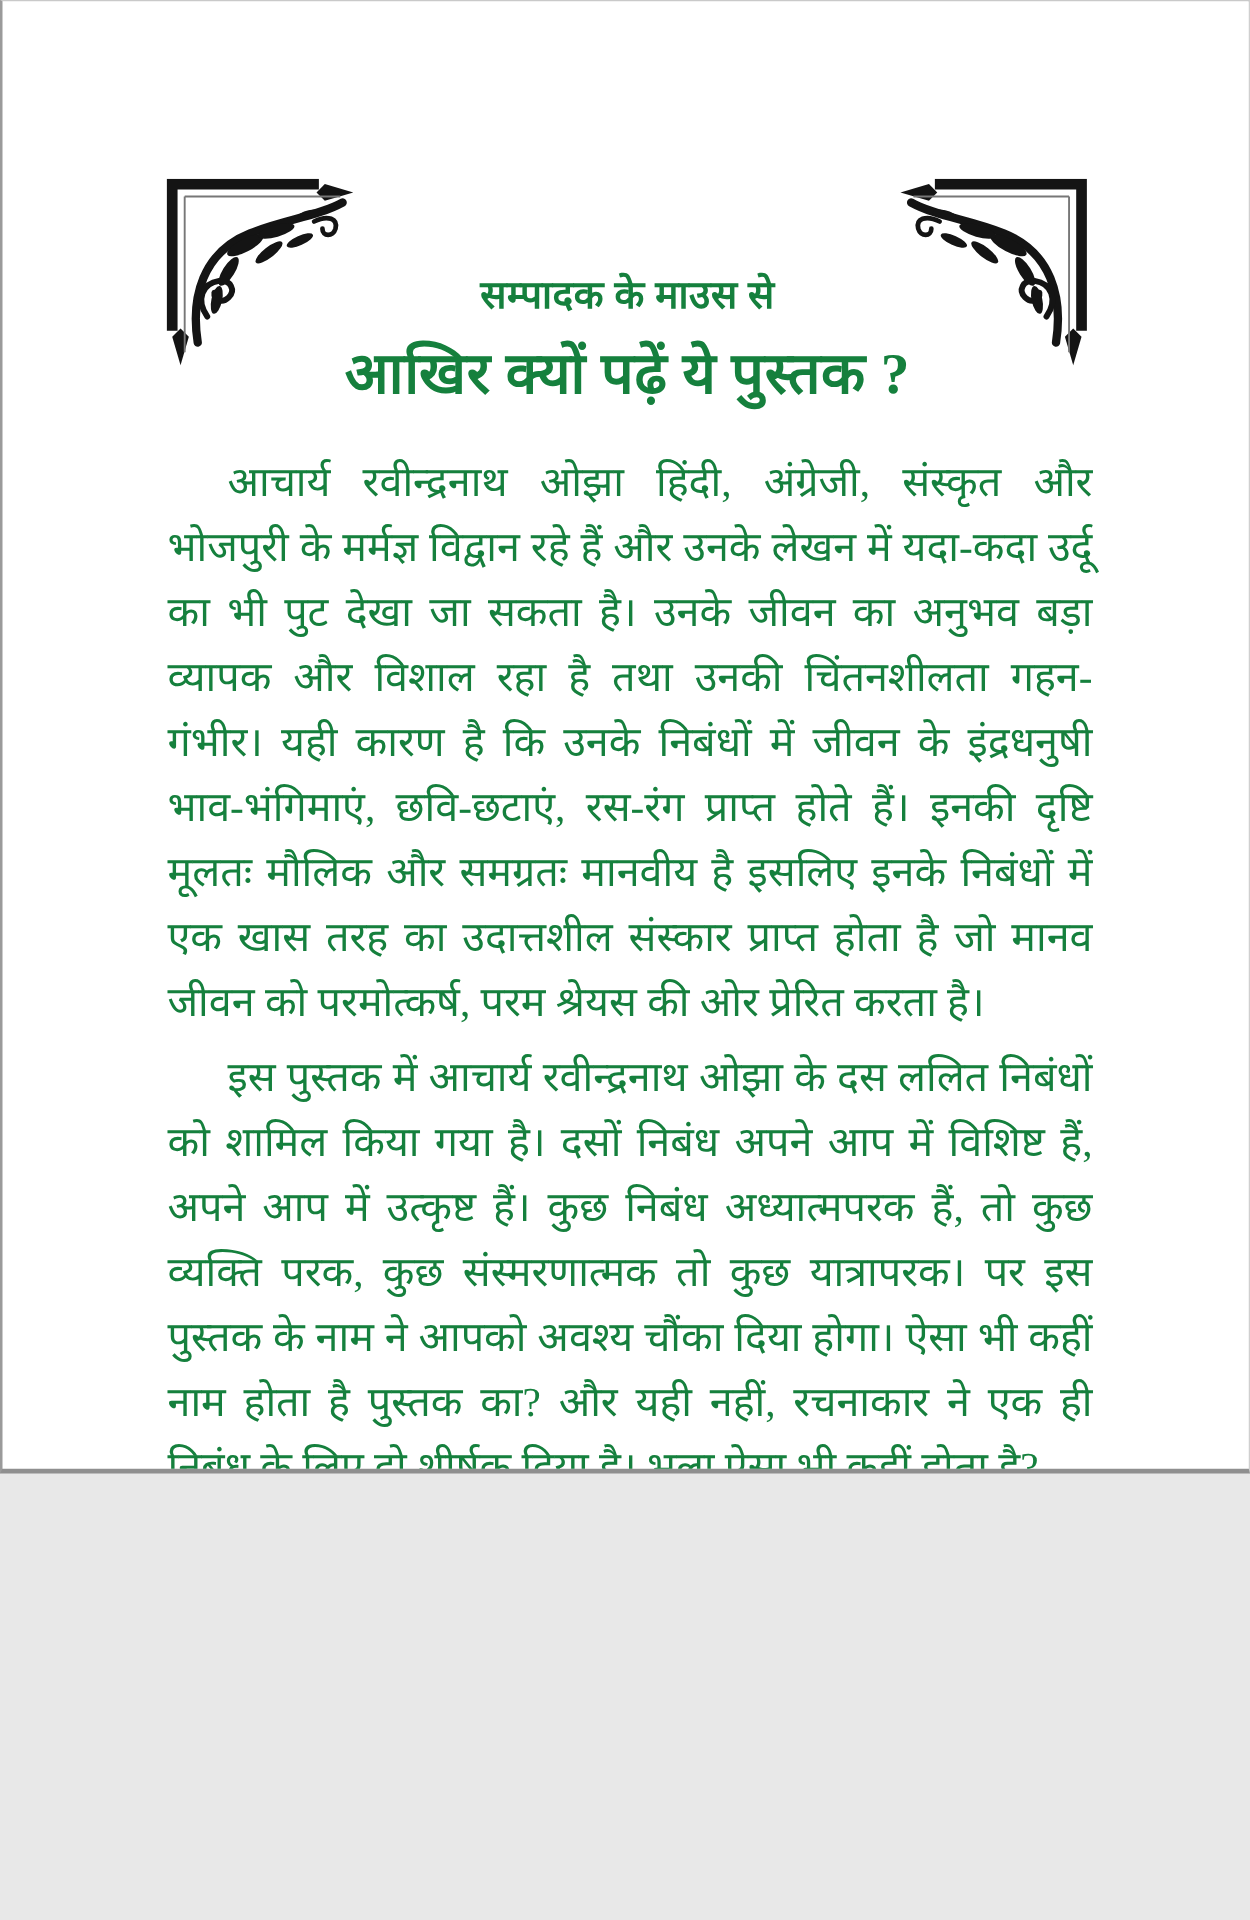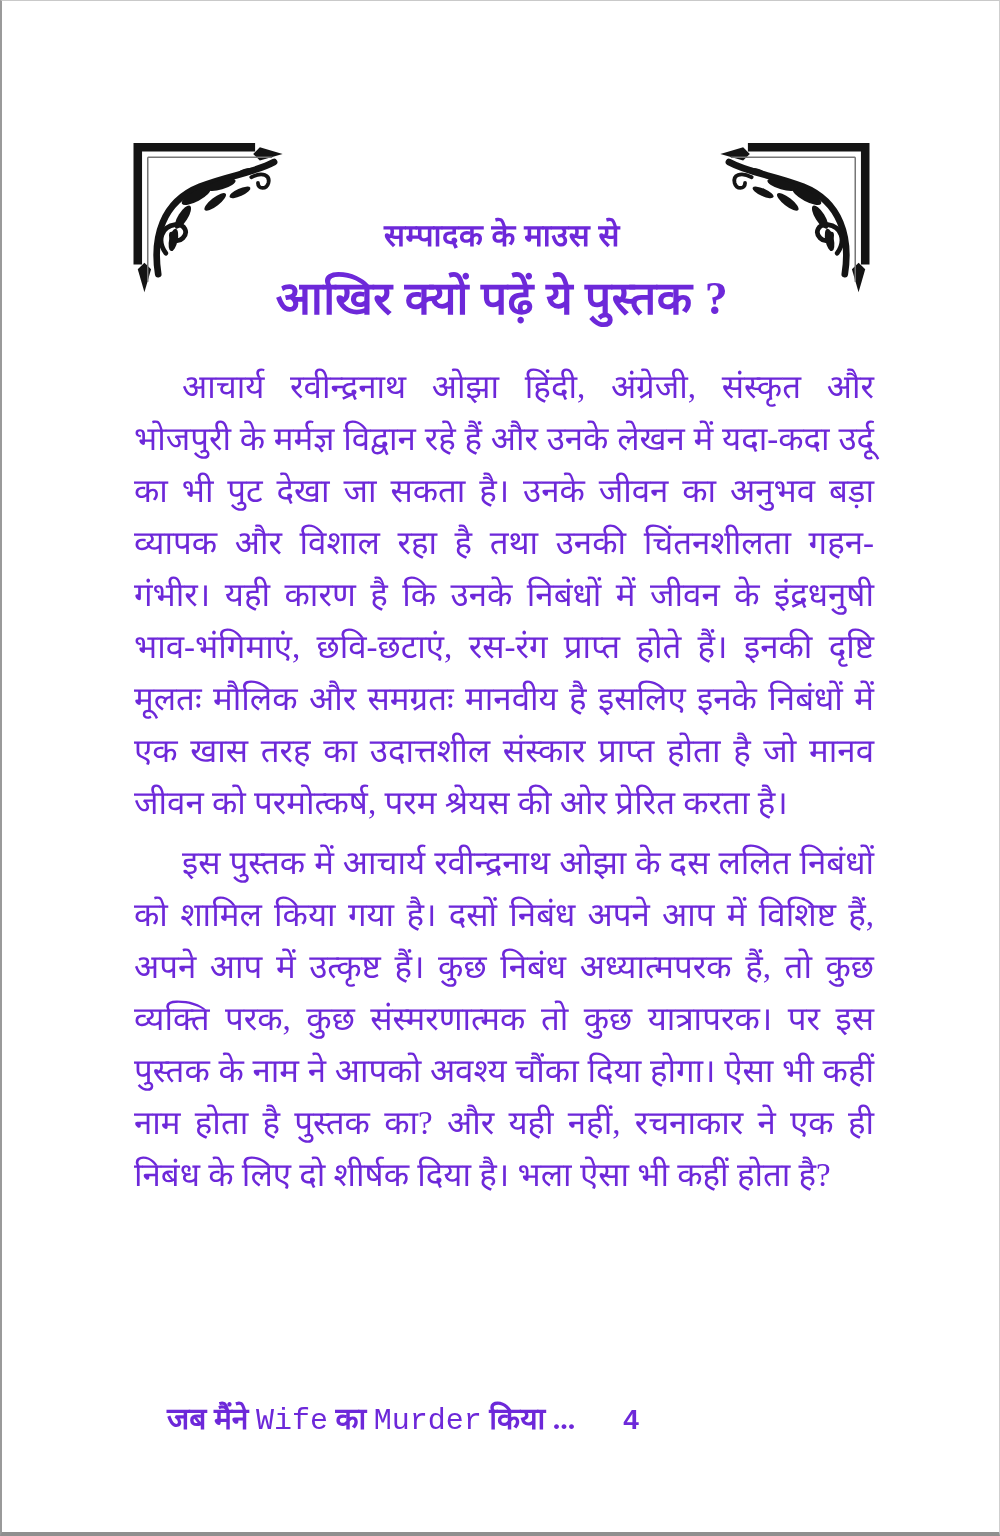--- a/index.html
+++ b/index.html
@@ -1,28 +1,28 @@
 <!DOCTYPE html>
 <html><head>
 <meta charset="utf-8">
 <style>
   html, body { margin: 0; padding: 0; background: #e8e8e8; }
   .page {
     position: relative;
     width: 1000px;
-    height: 1536px;
+    height: 1179px;
     margin: 0 auto;
     background: #ffffff;
     box-sizing: border-box;
     border-top: 1px solid #c9c9c9;
     border-left: 2px solid #9a9a9a;
     border-right: 1px solid #cfcfcf;
     border-bottom: 4px solid #8f8f8f;
     overflow: hidden;
-    color: #6d28d9;
+    color: #15803d;
     font-family: "Liberation Serif", "DejaVu Serif", serif;
   }
   .ornament {
     position: absolute;
     top: 142px;
     width: 155px;
     height: 152px;
   }
   .ornament.left  { left: 130px; }
   .ornament.right { left: 714px; transform: scaleX(-1); }

